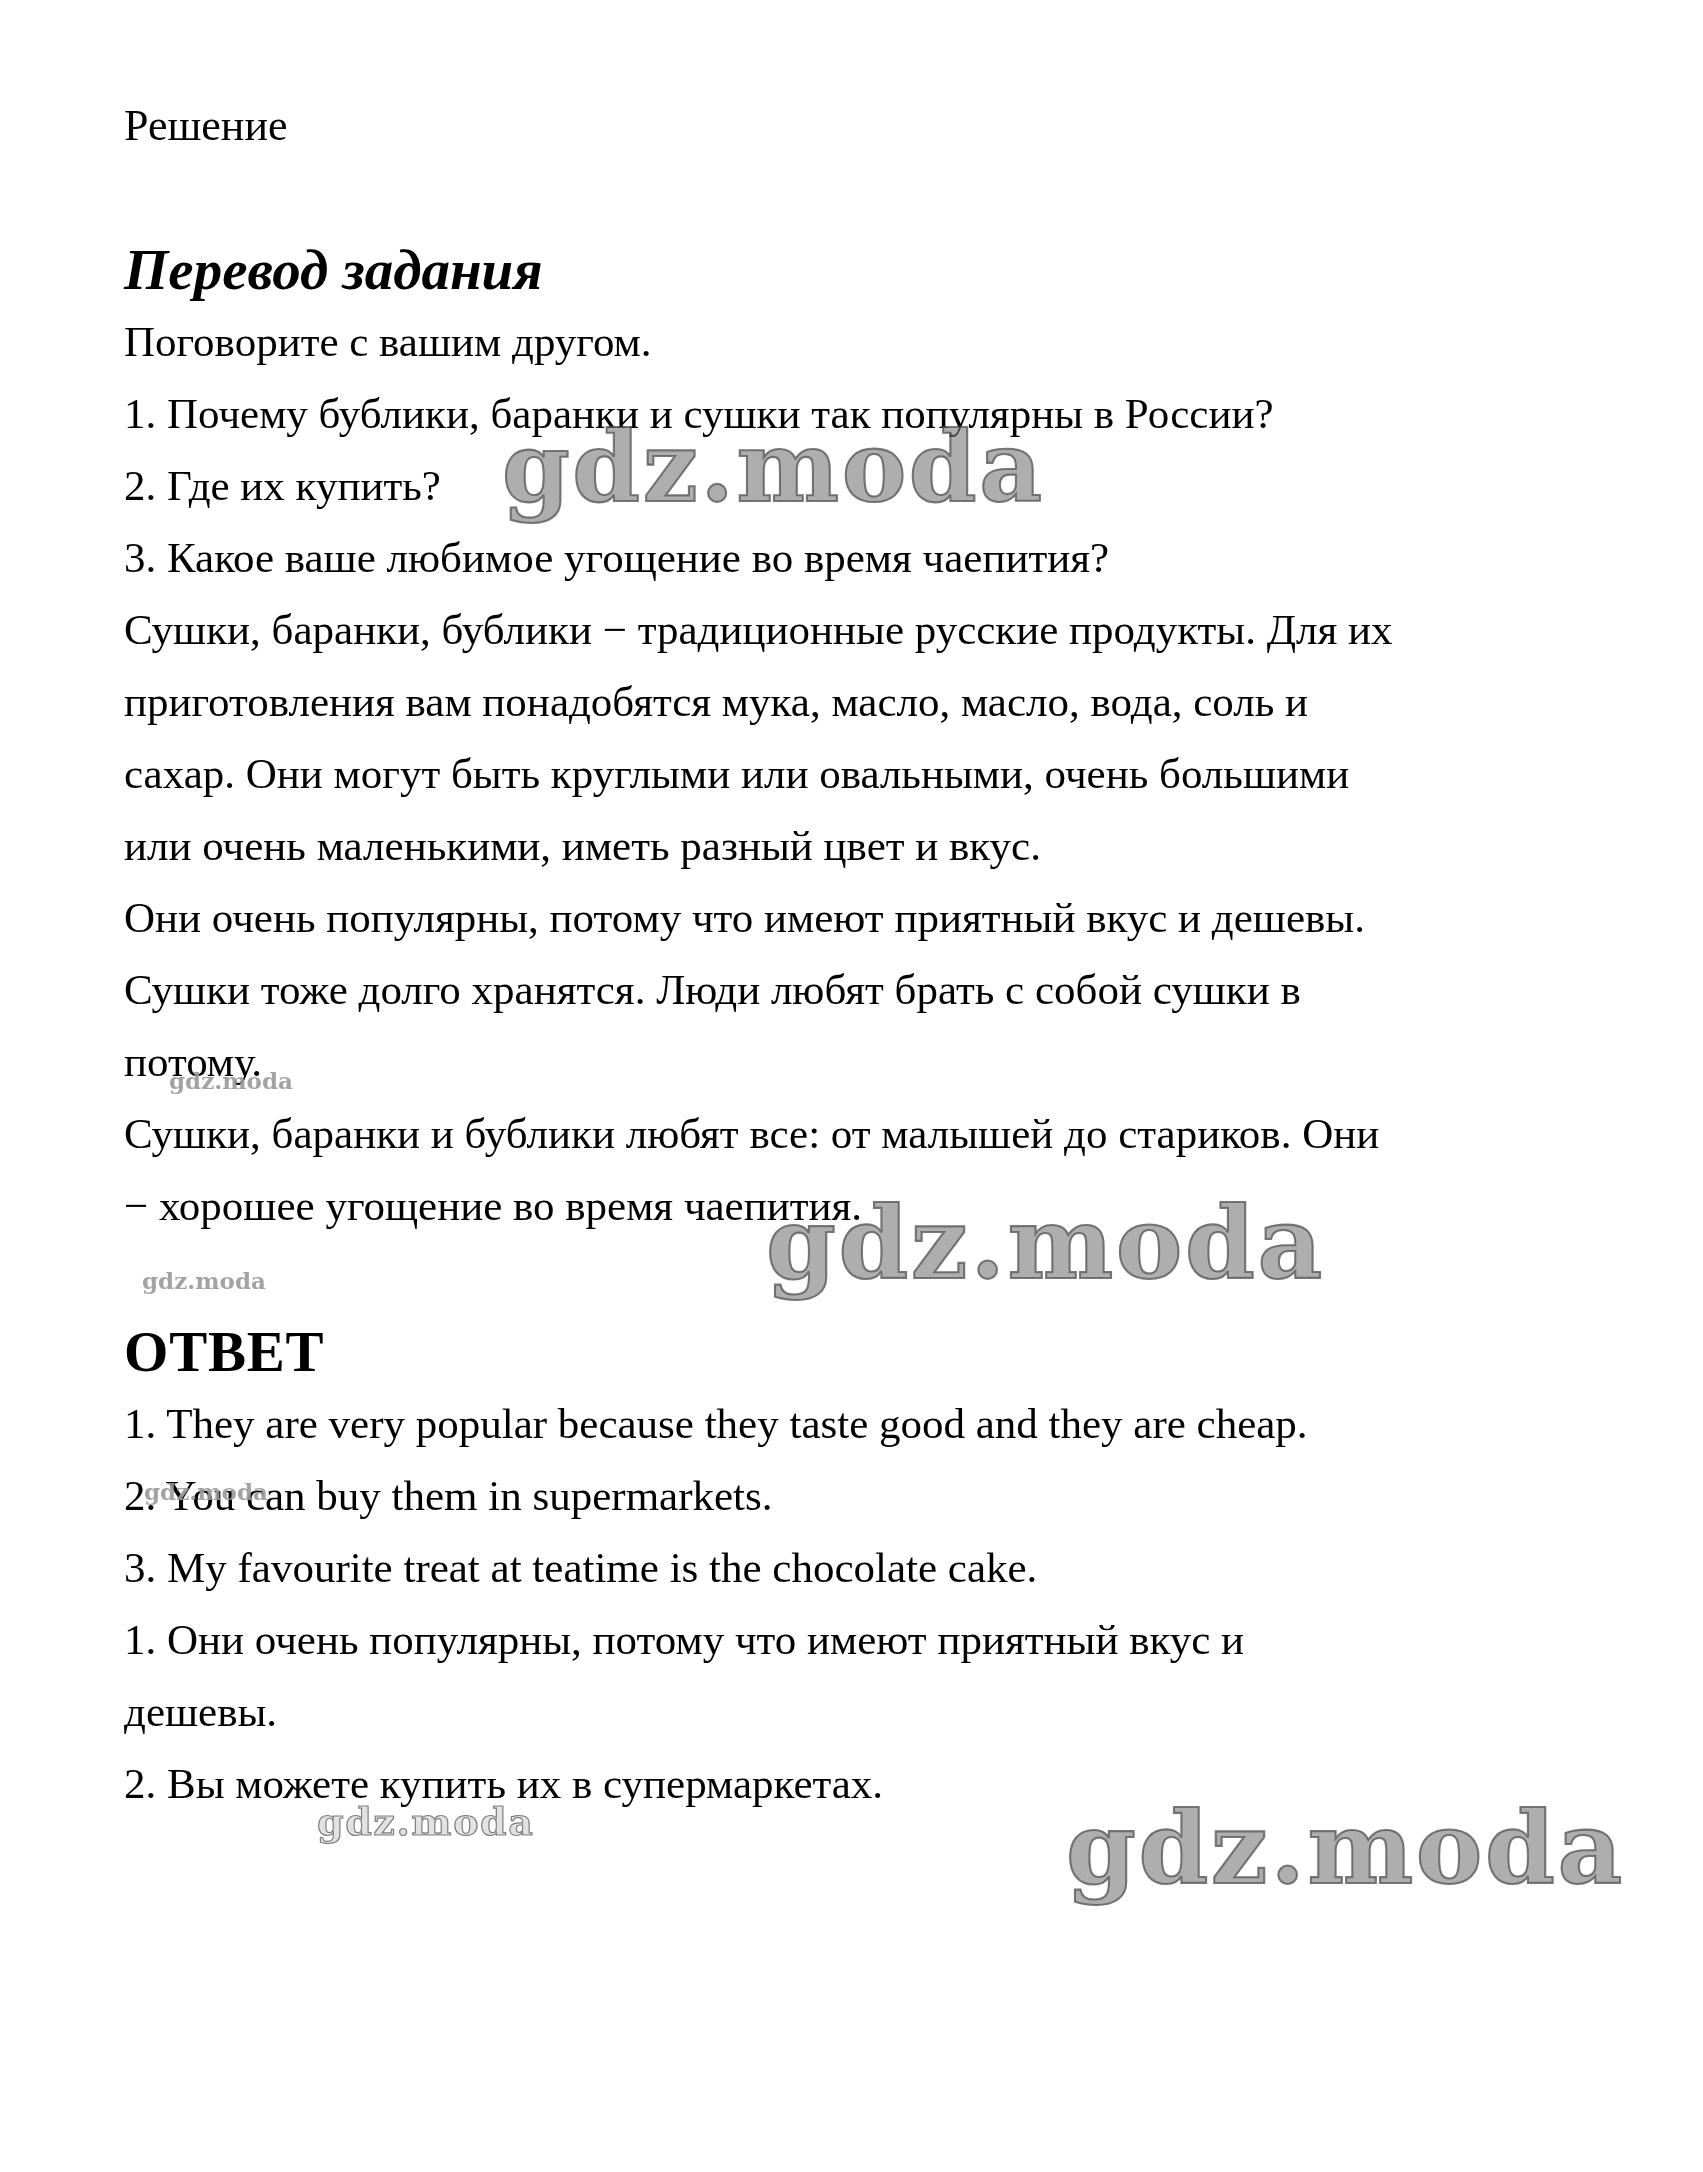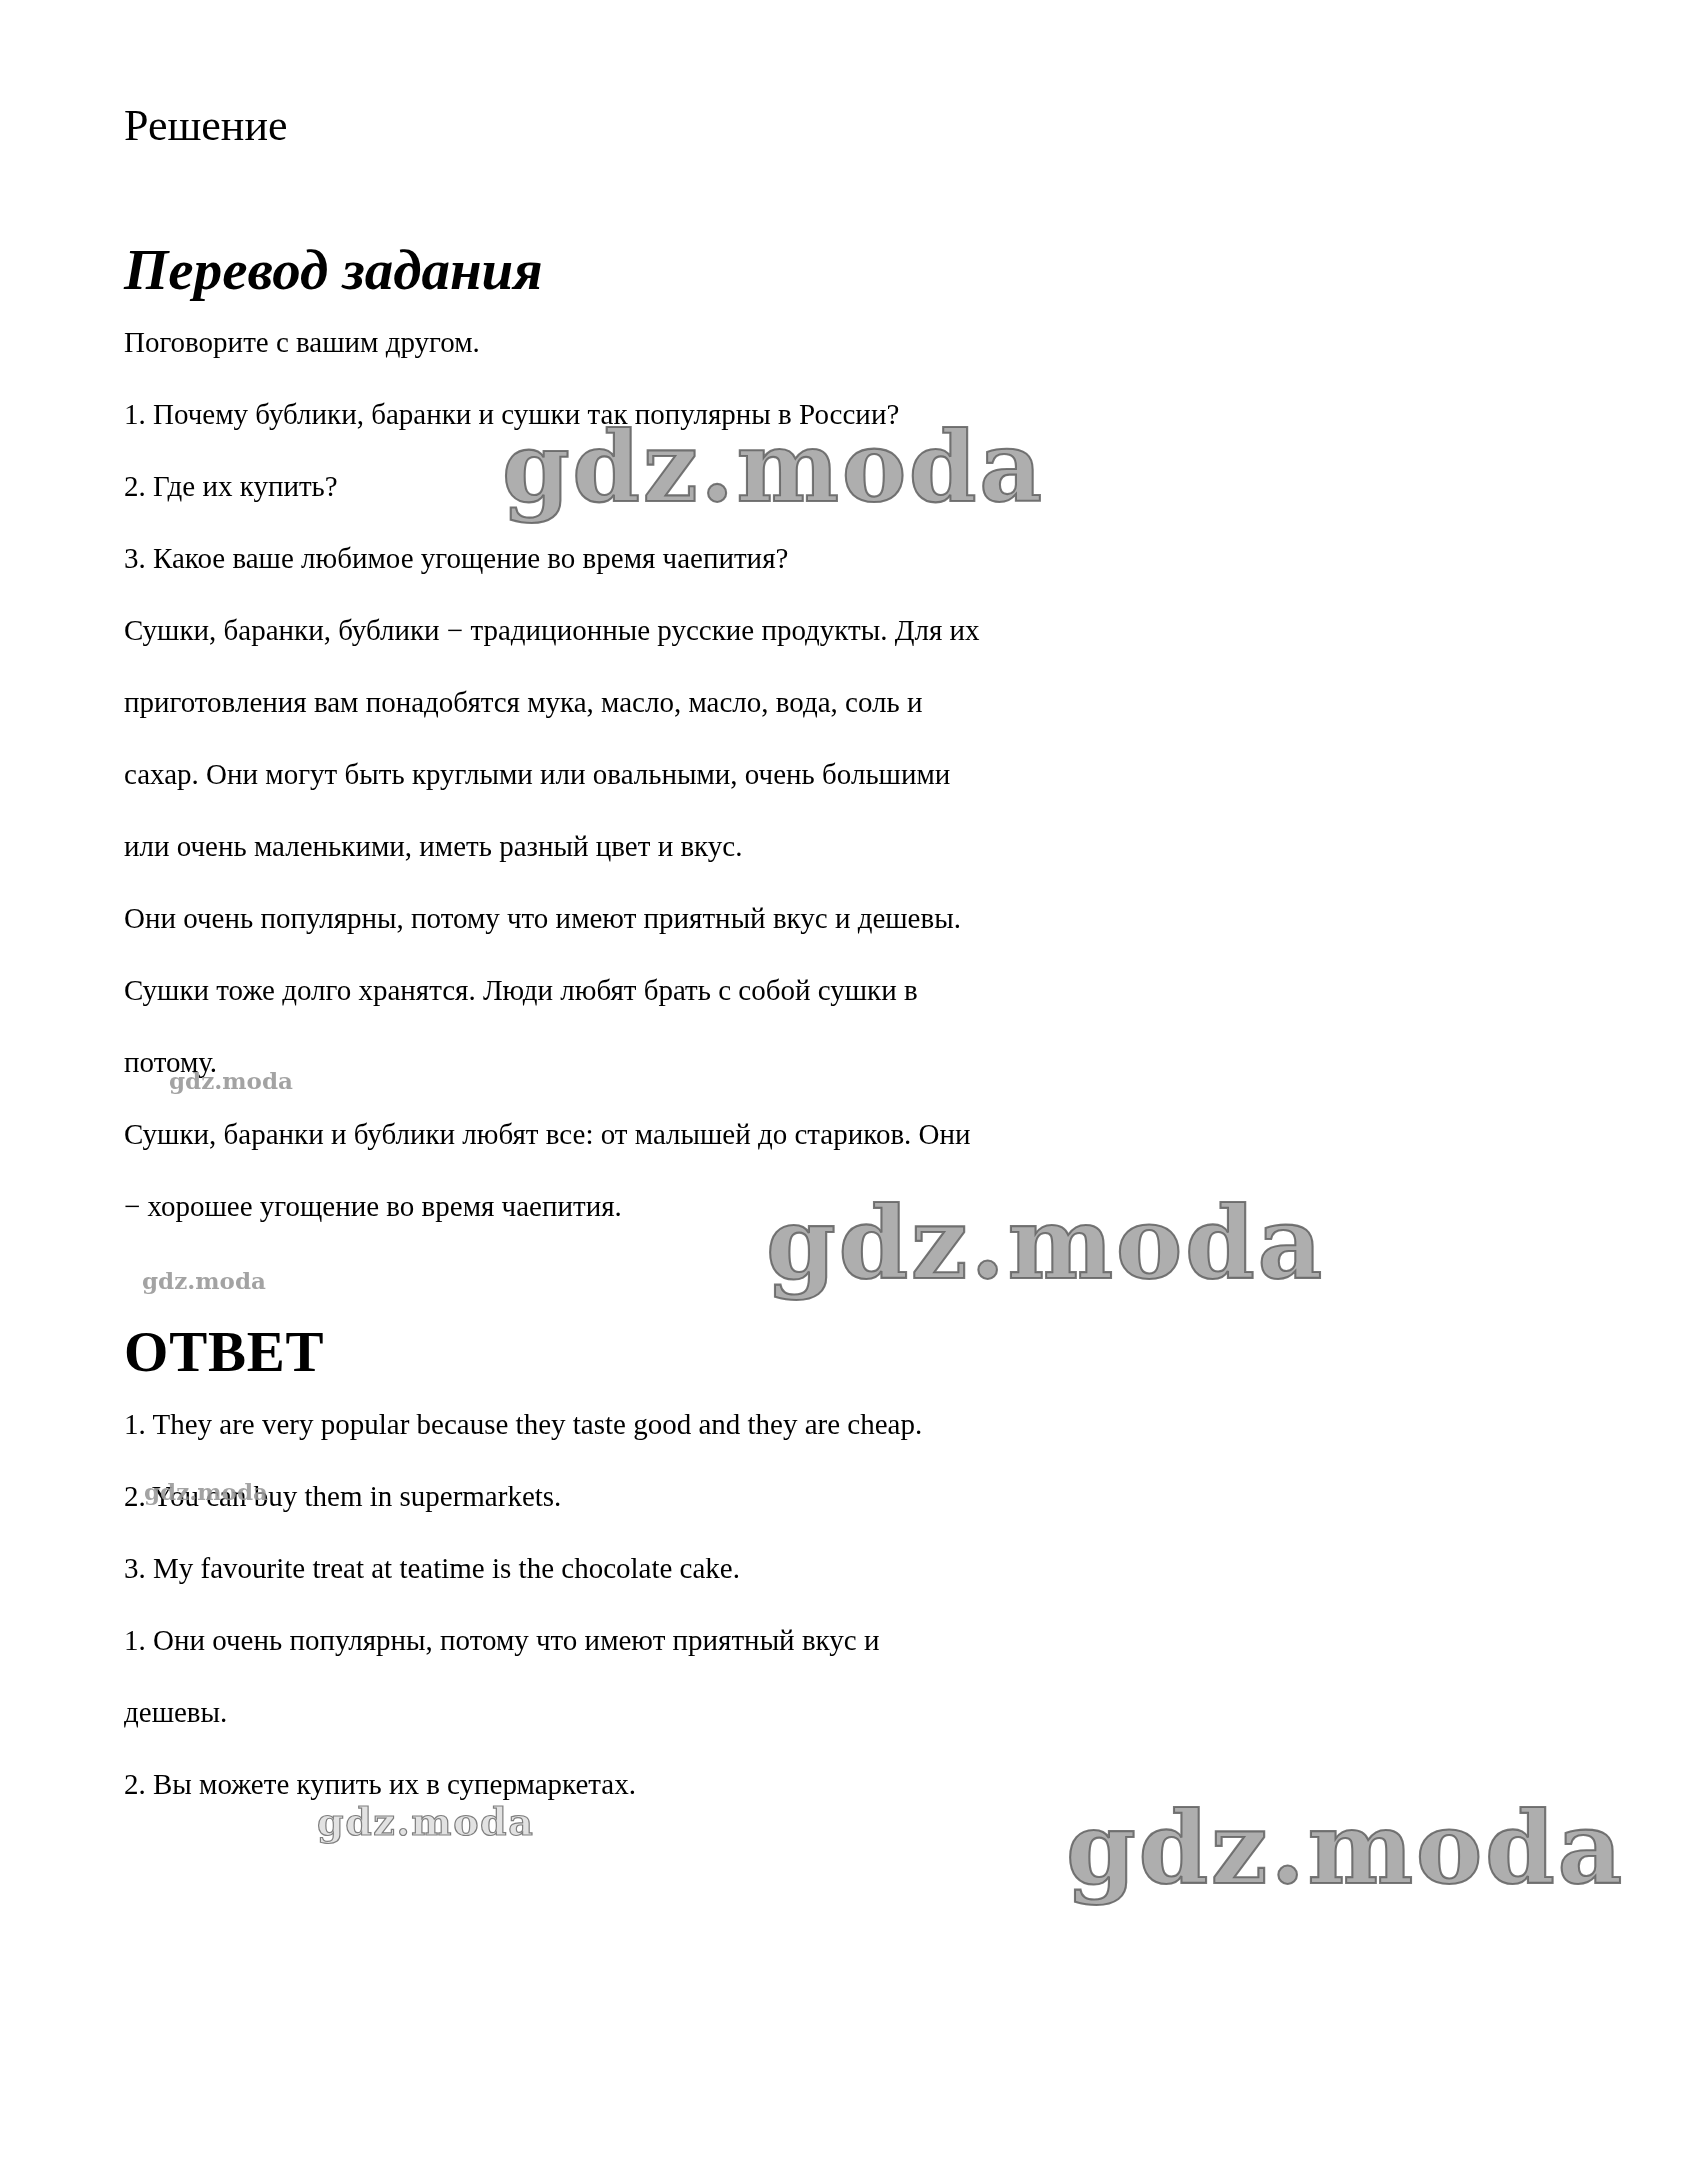--- a/index.html
+++ b/index.html
@@ -36,21 +36,21 @@
     font-style: italic;
   }
   .section-heading.caps {
     font-style: normal;
     letter-spacing: 0.8px;
   }
   .mt-task { margin-top: 79px; }
   .mt-answer { margin-top: 74px; }
   .mt-answer-translation { margin-top: 62px; }
   .line {
-    font-size: 29px;
+    font-size: 43px;
     line-height: 72px;
     white-space: nowrap;
   }
   
   .wm {
     position: absolute;
     z-index: 2;
     font-family: "DejaVu Serif", serif;
     font-weight: 700;
     pointer-events: none;

